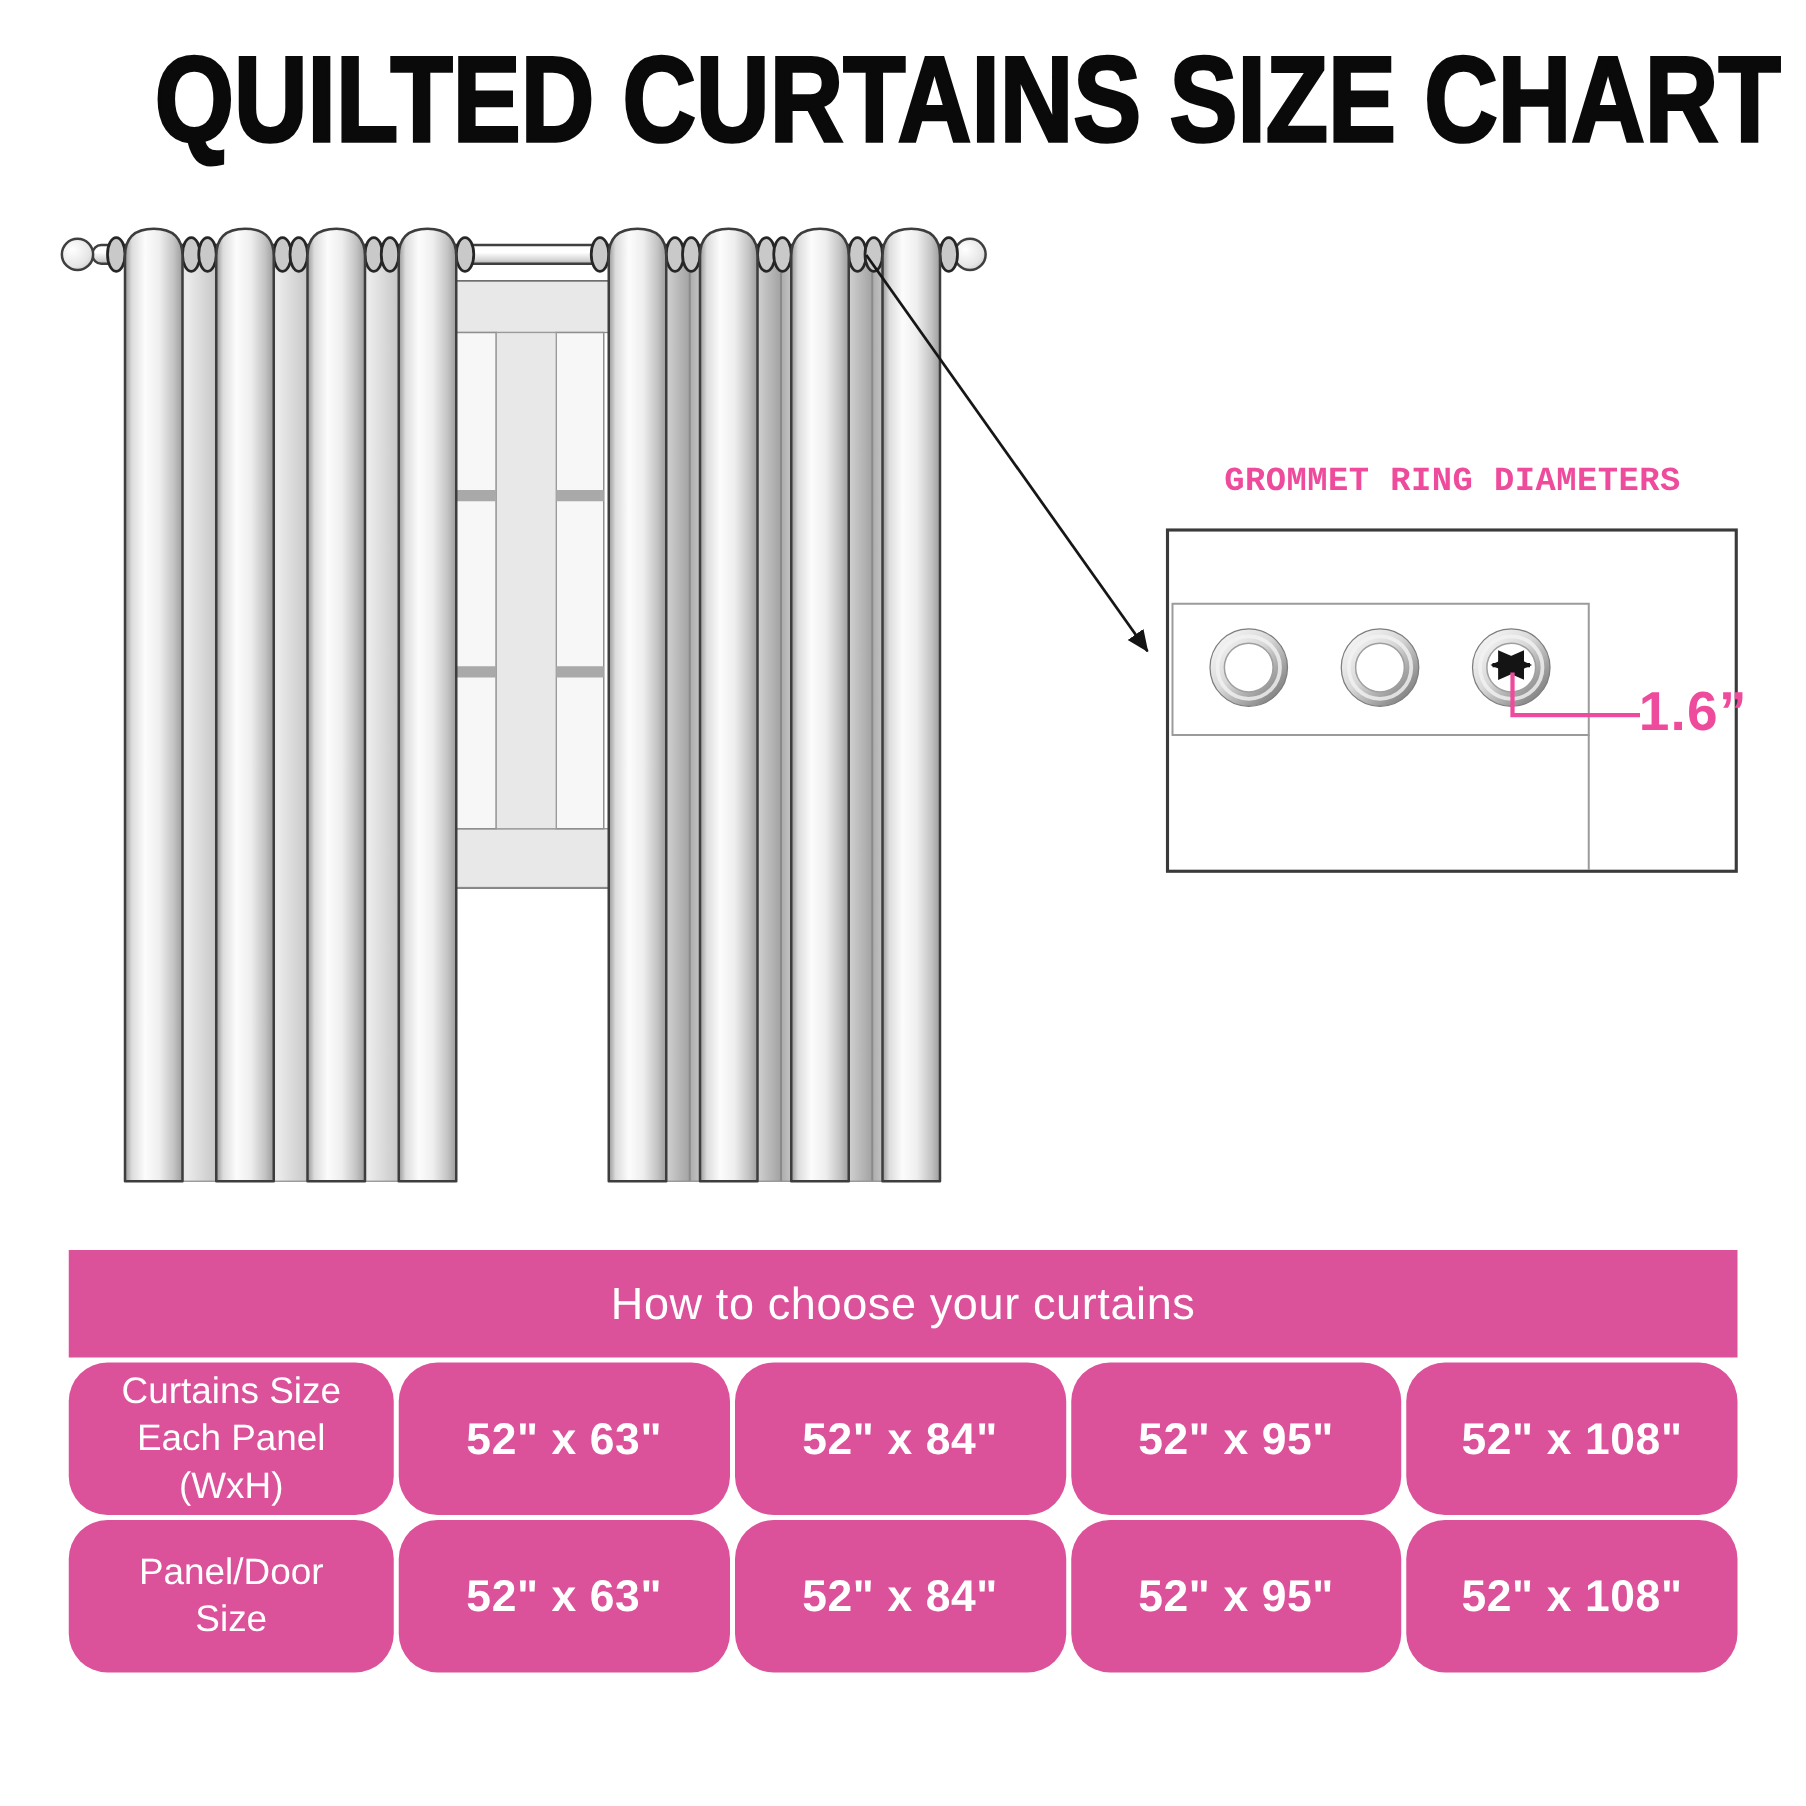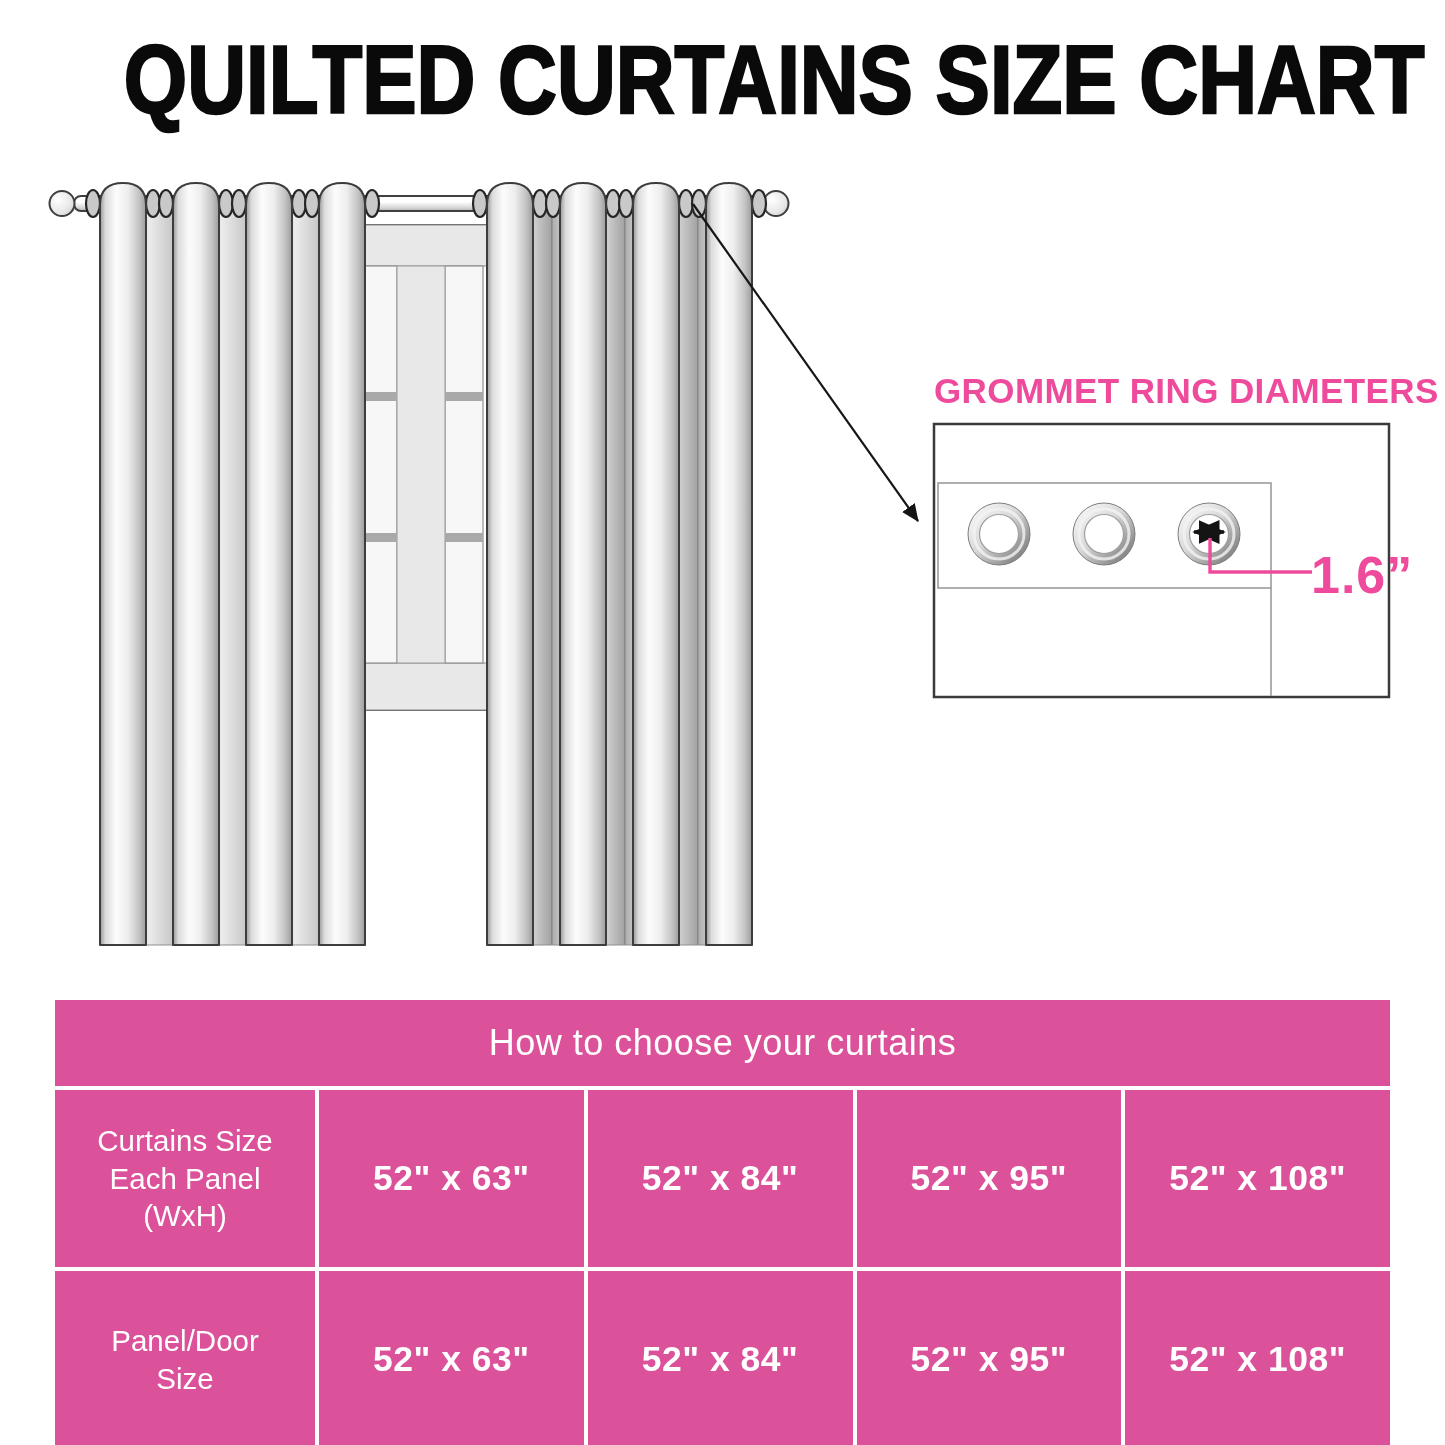--- a/index.html
+++ b/index.html
@@ -13,34 +13,34 @@
   .page-title span{display:inline-block;white-space:nowrap;
     font-size:97px;line-height:104px;font-weight:700;color:var(--ink);
     -webkit-text-stroke:2.6px var(--ink);letter-spacing:0;
     transform:scaleX(0.84);transform-origin:50% 50%;}
 
   
   .illustration{left:40px;top:160px;width:1360px;height:815px;}
 
   
   .callout-title{left:934px;top:371px;width:456px;text-align:center;
-    font-size:35px;font-weight:700;letter-spacing:.4px;color:var(--accent);
-    white-space:nowrap;}
-  .diameter-label{left:1311px;top:545px;font-size:52px;font-weight:700;
+    font-size:27px;font-weight:700;letter-spacing:.4px;color:var(--accent);
+    white-space:nowrap;font-family:Liberation Mono, monospace;}
+  .diameter-label{left:1311px;top:545px;font-size:44px;font-weight:700;
     color:var(--accent);letter-spacing:1px;}
 
   
   .size-table{left:55px;top:1000px;width:1335px;}
   .t-header{height:86px;background:var(--pink);color:#fff;
     display:flex;align-items:center;justify-content:center;
     font-size:36px;font-weight:400;letter-spacing:.5px;}
   .t-row{display:grid;grid-template-columns:260px 1fr 1fr 1fr 1fr;
     grid-gap:4px;gap:4px;margin-top:4px;}
-  .t-row > div{background:var(--pink);color:#fff;height:177px;
-    display:flex;align-items:center;justify-content:center;text-align:center;}
+  .t-row > div{background:var(--pink);color:#fff;height:122px;
+    display:flex;align-items:center;justify-content:center;text-align:center;border-radius:31px;}
   .t-label{font-size:29.5px;font-weight:400;line-height:1.28;padding:0 26px;}
   .t-cell{font-size:35.5px;font-weight:700;letter-spacing:.5px;}
 </style>
 </head>
 <body>
 
 <div class="abs page-title">
   <span>QUILTED CURTAINS SIZE CHART</span>
 </div>
 

